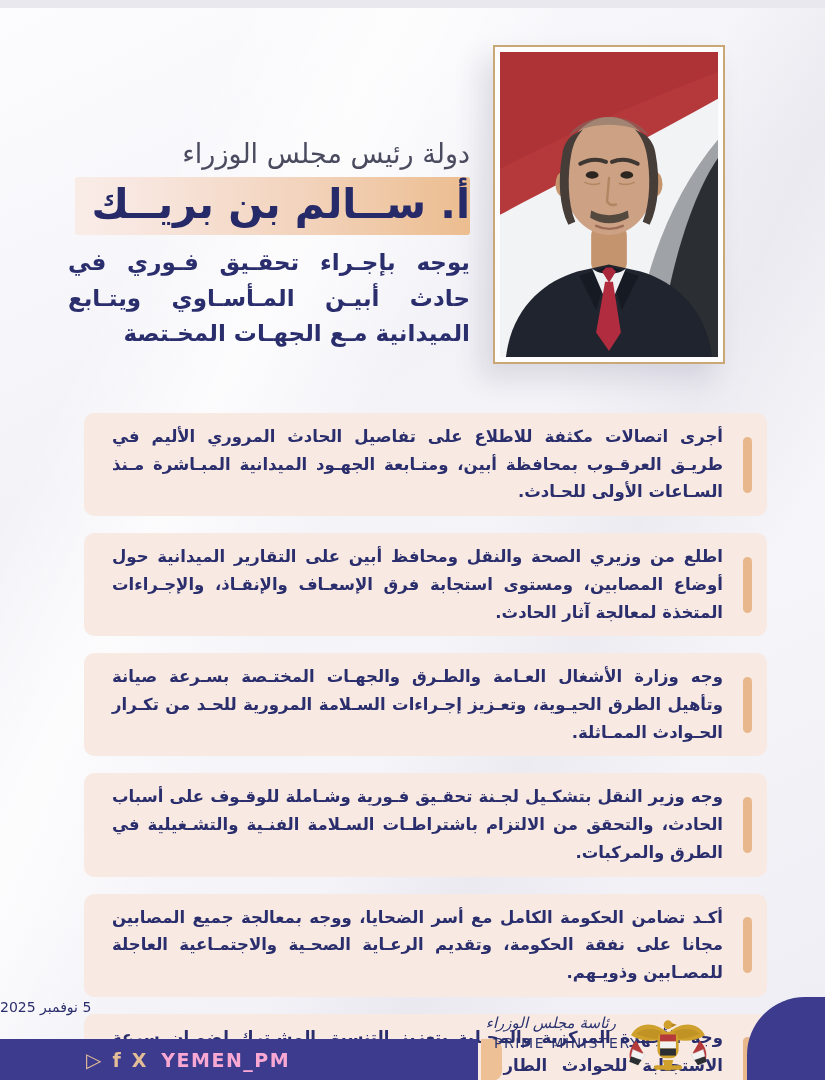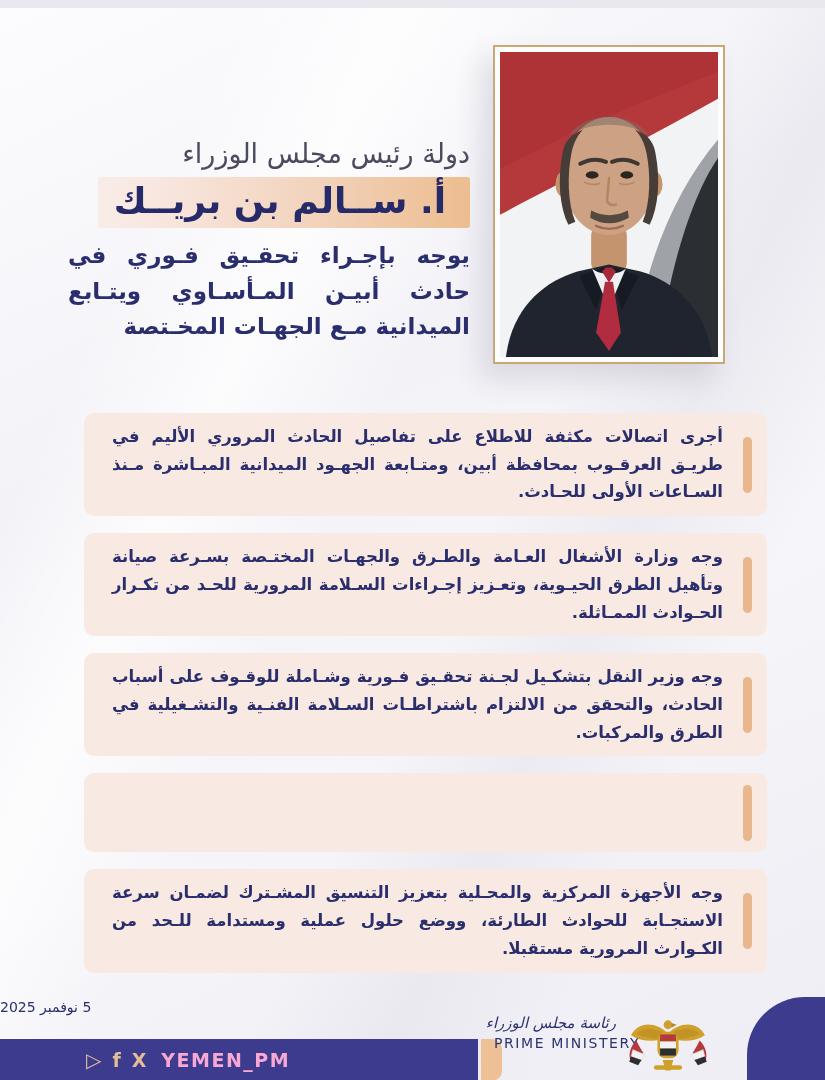--- a/index.html
+++ b/index.html
@@ -40,23 +40,23 @@
     width:402px;
     direction:rtl;text-align:right;
     color:#2b2e6d;
   }
   .pretitle{
     font-size:27px;color:#4b4b60;letter-spacing:0;
     margin-bottom:8px;
   }
   .name-highlight{
     display:inline-block;
-    font-size:36px;font-weight:bold;color:#272a68;
+    font-size:41px;font-weight:bold;color:#272a68;
     background:linear-gradient(to left,#ecbd8f 0%,#f2d2ba 40%,#f8e7e0 85%,#f9ece7 100%);
-    padding:3px 24px 7px 16px;
+    padding:3px 0 7px 16px;
     border-radius:3px;
     margin-bottom:10px;
   }
   .statement{
     font-size:23px;font-weight:bold;line-height:1.55;
     color:#2b2e6d;
     text-align:justify;
   }
 
   
@@ -200,28 +200,33 @@
     <div class="statement">يوجه بإجـراء تحقـيق فـوري في حادث أبيـن المـأسـاوي ويتـابع الميدانية مـع الجهـات المخـتصة</div>
   </div>
 
   <div class="points">
     <div class="point-card">
       <span class="accent-bar"></span>
       <p>أجرى اتصالات مكثفة للاطلاع على تفاصيل الحادث المروري الأليم في طريـق العرقـوب بمحافظة أبين، ومتـابعة الجهـود الميدانية المبـاشرة مـنذ السـاعات الأولى للحـادث.</p>
     </div>
     <div class="point-card">
       <span class="accent-bar"></span>
+      <p>اطلع من وزيري الصحة والنقل ومحافظ أبين على التقارير الميدانية حول أوضاع المصابين، ومستوى استجابة فرق الإسعـاف والإنقـاذ، والإجـراءات المتخذة لمعالجة آثار الحادث.</p>
+    </div>
+    <div class="point-card">
+      <span class="accent-bar"></span>
       <p>وجه وزارة الأشغال العـامة والطـرق والجهـات المختـصة بسـرعة صيانة وتأهيل الطرق الحيـوية، وتعـزيز إجـراءات السـلامة المرورية للحـد من تكـرار الحـوادث الممـاثلة.</p>
     </div>
     <div class="point-card">
       <span class="accent-bar"></span>
       <p>وجه وزير النقل بتشكـيل لجـنة تحقـيق فـورية وشـاملة للوقـوف على أسباب الحادث، والتحقق من الالتزام باشتراطـات السـلامة الفنـية والتشـغيلية في الطرق والمركبات.</p>
     </div>
     <div class="point-card">
       <span class="accent-bar"></span>
+      <p>أكـد تضامن الحكومة الكامل مع أسر الضحايا، ووجه بمعالجة جميع المصابين مجانا على نفقة الحكومة، وتقديم الرعـاية الصحـية والاجتمـاعية العاجلة للمصـابين وذويـهم.</p>
     </div>
     <div class="point-card">
       <span class="accent-bar"></span>
       <p>وجه الأجهزة المركزية والمحـلية بتعزيز التنسيق المشـترك لضمـان سرعة الاستجـابة للحوادث الطارئة، ووضع حلول عملية ومستدامة للـحد من الكـوارث المرورية مستقبلا.</p>
     </div>
   </div>
 
   <div class="date-line">5 نوفمبر 2025</div>
 
   <div class="social-bar">

